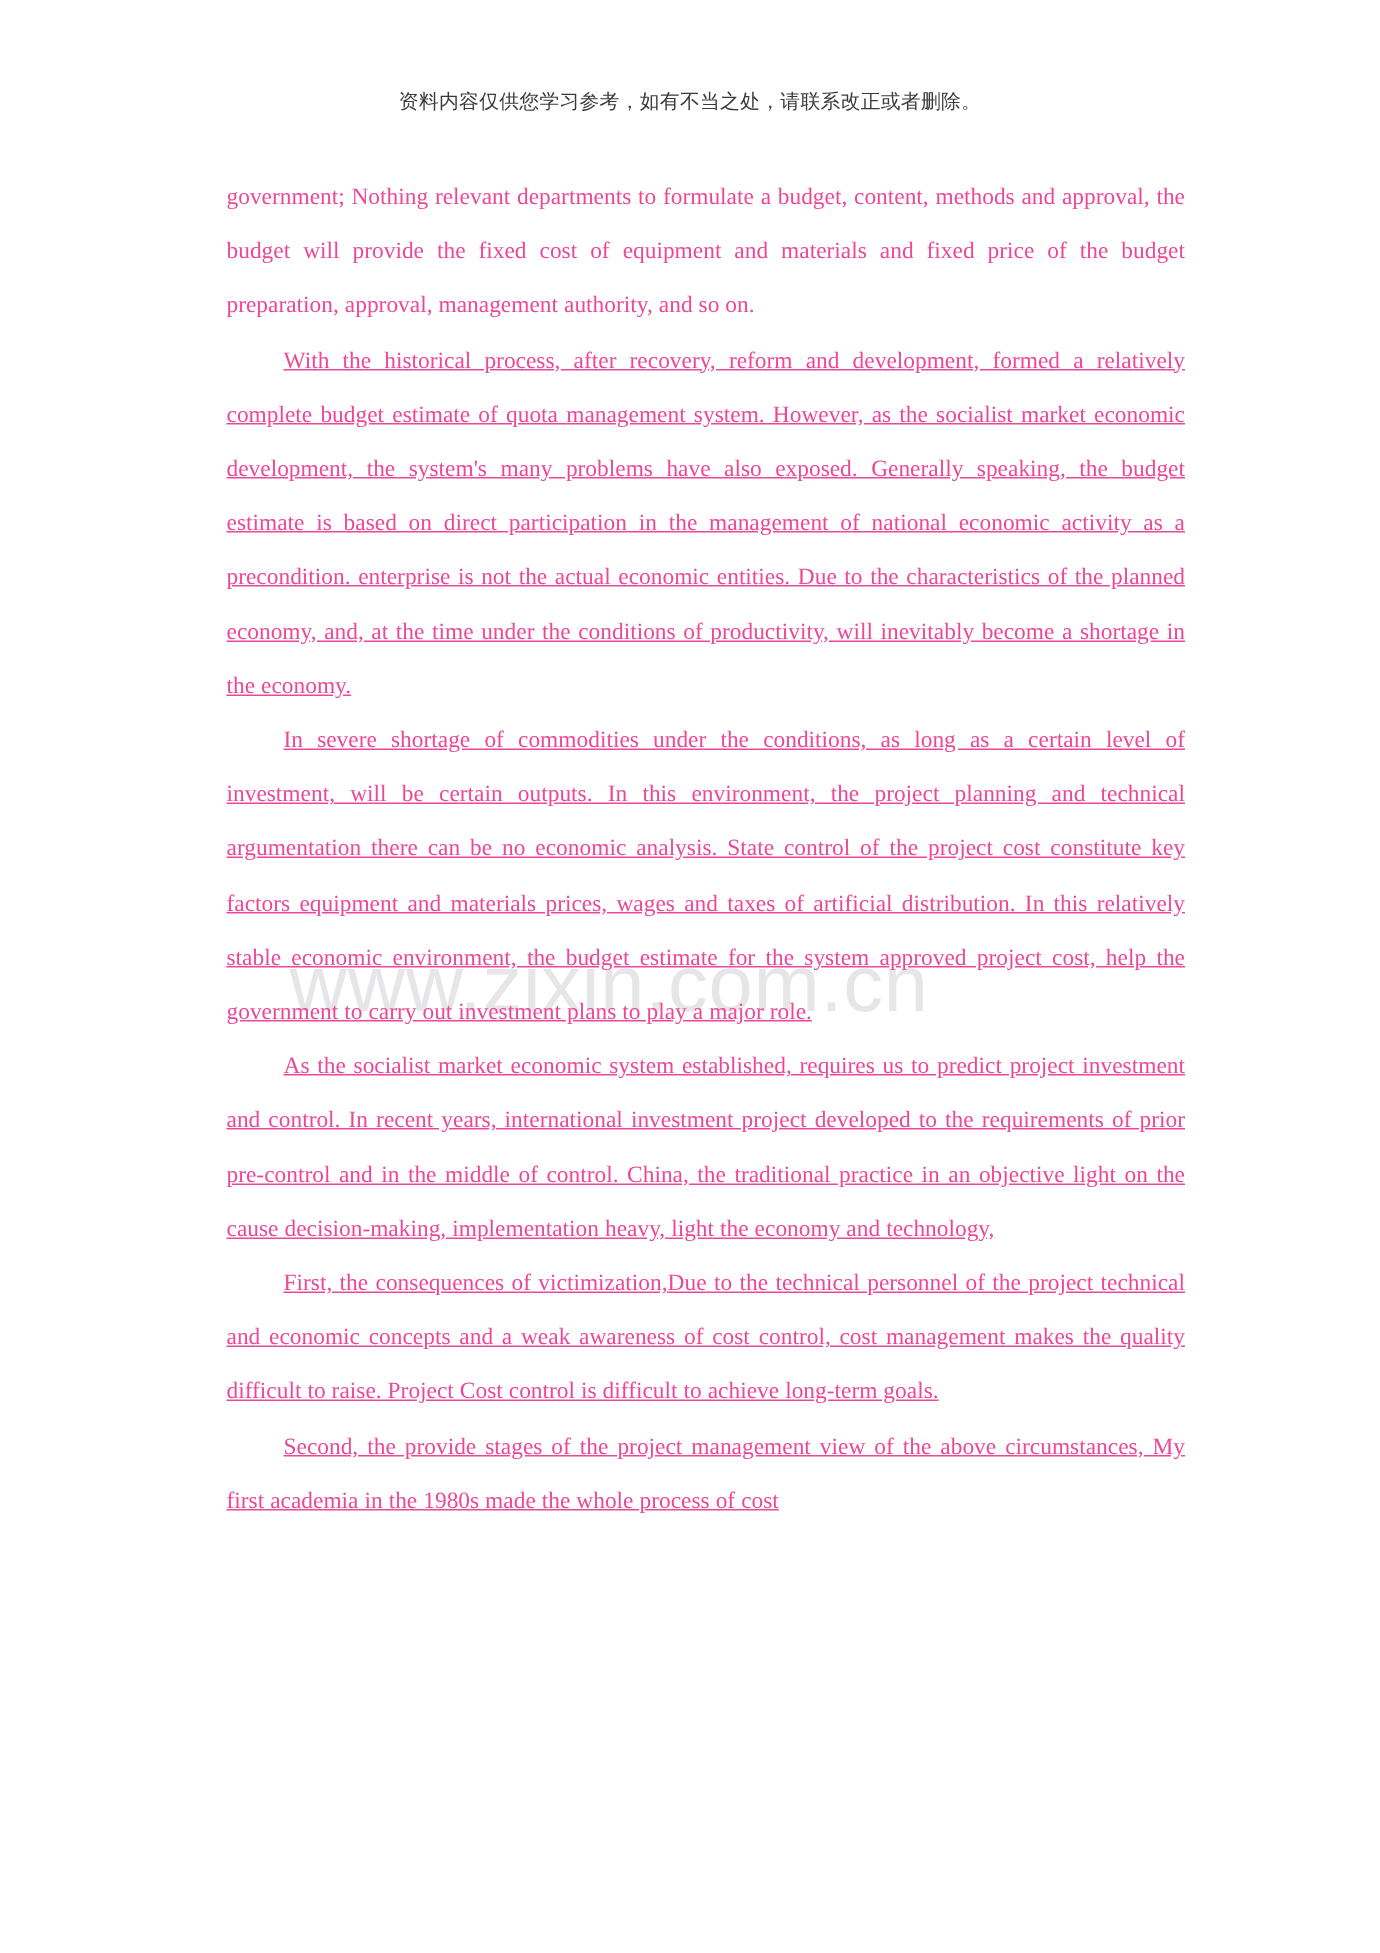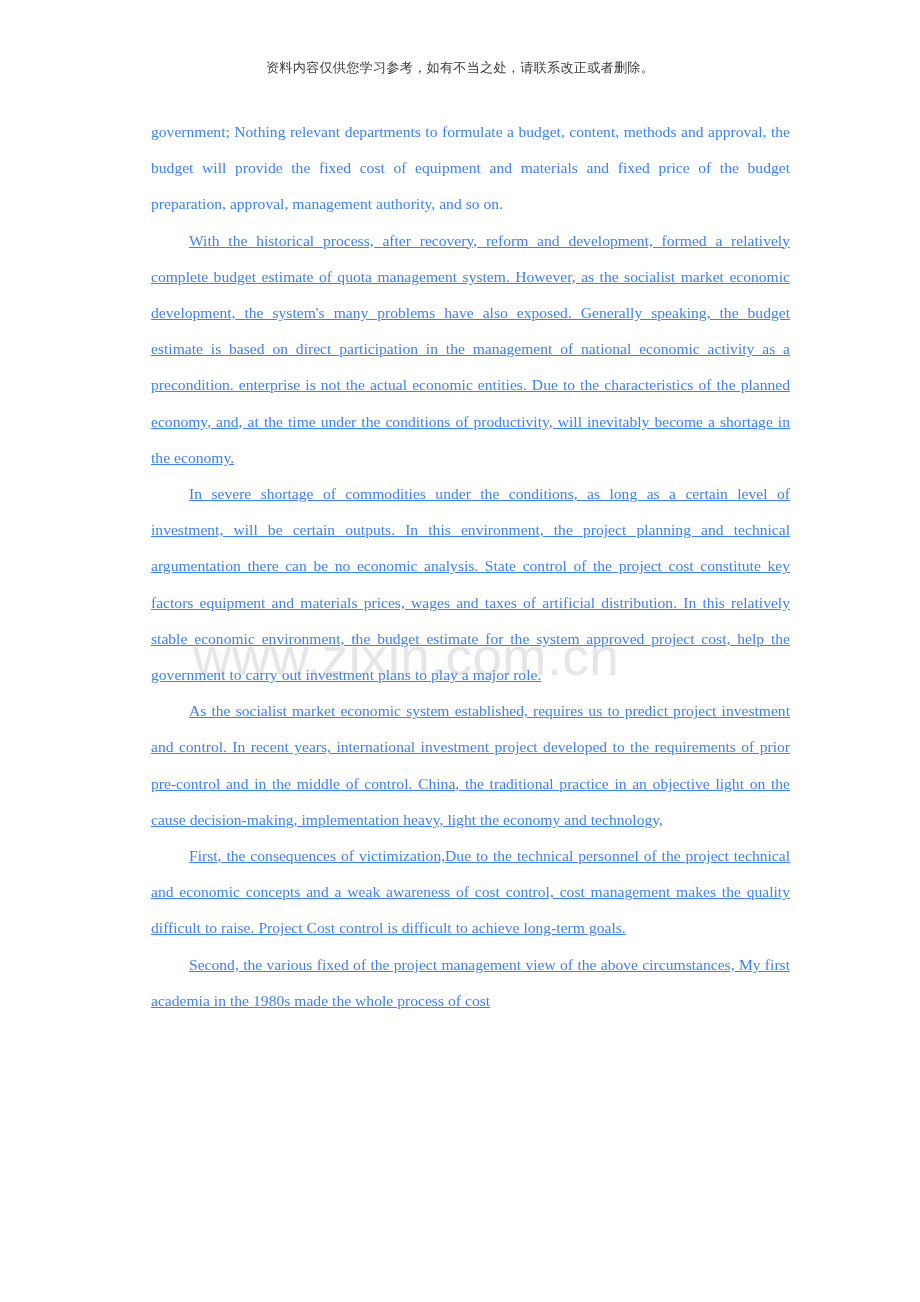--- a/index.html
+++ b/index.html
@@ -66,21 +66,21 @@
     width: 639px;
     z-index: 2;
   }
 
   .para {
     margin: 0;
     text-align: justify;
     text-justify: inter-word;
     font-size: 15.6px;
     line-height: 36.2px;
-    color: #3b82f6;
+    color: #ec4899;
     text-indent: 0;
     hyphens: none;
     word-spacing: 0.1px;
   }
   .para.indent {
     text-indent: 38px;
     text-decoration: underline;
   }
   
 </style>
@@ -92,16 +92,16 @@
   <div id="doc-header">资料内容仅供您学习参考，如有不当之处，请联系改正或者删除。</div>
 
   <div id="watermark">www.zixin.com.cn</div>
 
   <div id="body-text">
     <p class="para">government; Nothing relevant departments to formulate a budget, content, methods and approval, the budget will provide the fixed cost of equipment and materials and fixed price of the budget preparation, approval, management authority, and so on.</p>
     <p class="para indent">With the historical process, after recovery, reform and development, formed a relatively complete budget estimate of quota management system. However, as the socialist market economic development, the system's many problems have also exposed. Generally speaking, the budget estimate is based on direct participation in the management of national economic activity as a precondition. enterprise is not the actual economic entities. Due to the characteristics of the planned economy, and, at the time under the conditions of productivity, will inevitably become a shortage in the economy.</p>
     <p class="para indent">In severe shortage of commodities under the conditions, as long as a certain level of investment, will be certain outputs. In this environment, the project planning and technical argumentation there can be no economic analysis. State control of the project cost constitute key factors equipment and materials prices, wages and taxes of artificial distribution. In this relatively stable economic environment, the budget estimate for the system approved project cost, help the government to carry out investment plans to play a major role.</p>
     <p class="para indent">As the socialist market economic system established, requires us to predict project investment and control. In recent years, international investment project developed to the requirements of prior pre-control and in the middle of control. China, the traditional practice in an objective light on the cause decision-making, implementation heavy, light the economy and technology,</p>
     <p class="para indent">First, the consequences of victimization,Due to the technical personnel of the project technical and economic concepts and a weak awareness of cost control, cost management makes the quality difficult to raise. Project Cost control is difficult to achieve long-term goals.</p>
-    <p class="para indent">Second, the various fixed of the project management view of the above circumstances, My first academia in the 1980s made the whole process of cost</p>
+    <p class="para indent">Second, the provide stages of the project management view of the above circumstances, My first academia in the 1980s made the whole process of cost</p>
   </div>
 
 </div>
 
 </body></html>

